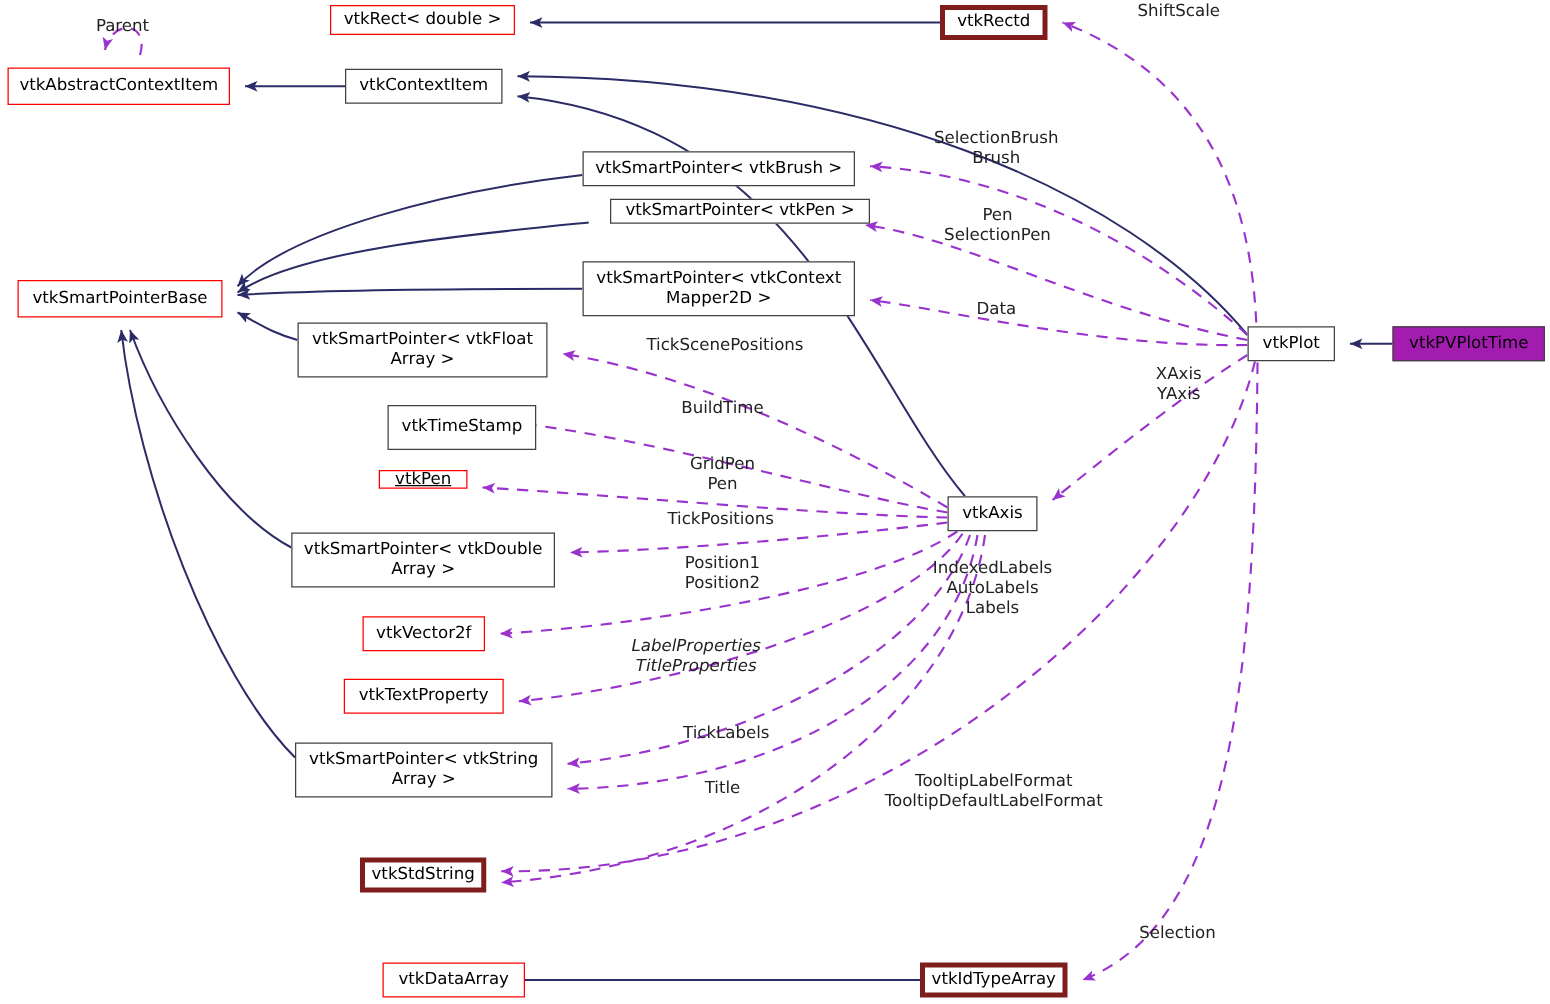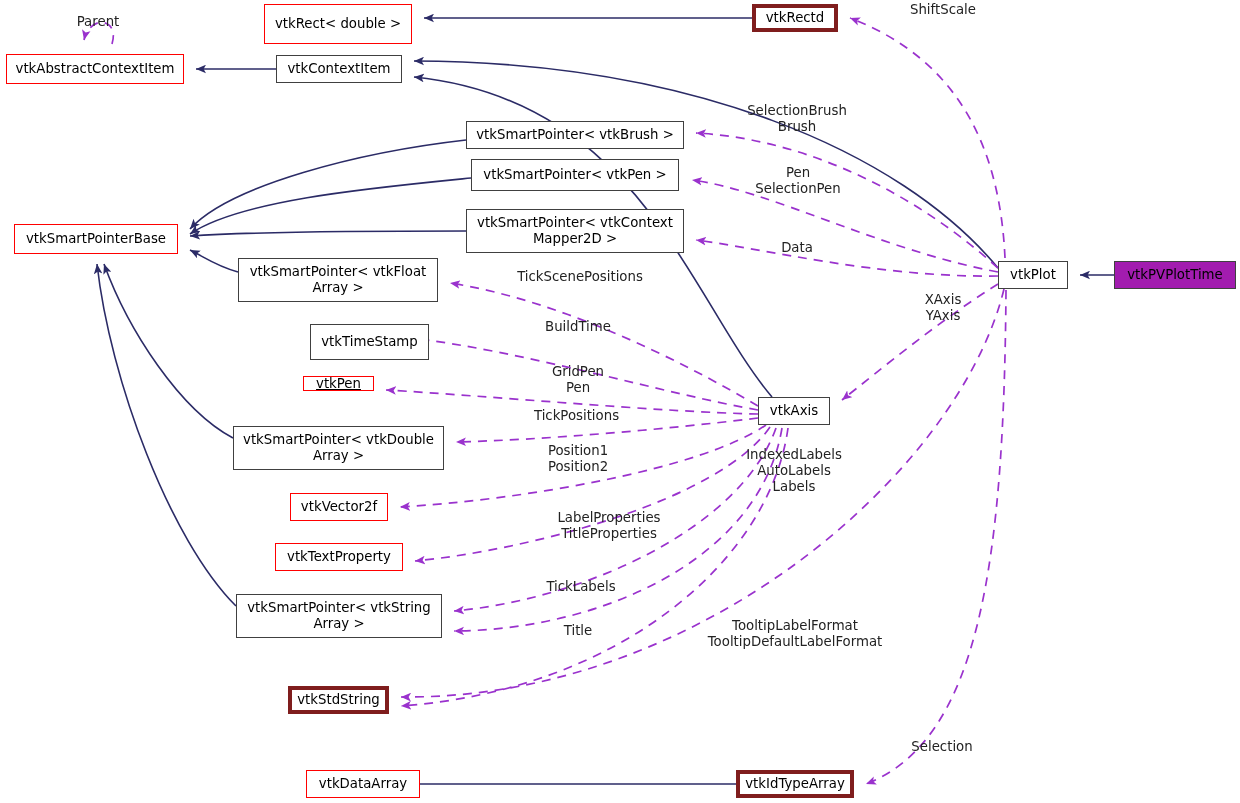--- a/index.html
+++ b/index.html
@@ -84,26 +84,26 @@
       <path d="M758,414 C660,412 490,396 386,390"></path>
       <path d="M758,418 C660,430 540,440 456,442"></path>
       <path d="M766,425 C700,470 520,500 400,507"></path>
       <path d="M770,427 C720,500 530,550 415,561"></path>
       <path d="M776,428 C740,530 580,600 454,611"></path>
       <path d="M782,428 C760,560 600,630 454,631"></path>
       <path d="M788,428 C770,560 620,690 401,706"></path>
     </g>
   </svg>
 
-  <div class="node red" style="left:264px;top:4px;width:148px;height:40px;text-align:center;">vtkRect&lt; double &gt;</div>
+  <div class="node red" style="left:264px;top:4px;width:148px;height:24px;text-align:center;">vtkRect&lt; double &gt;</div>
   <div class="node" style="left:752px;top:4px;width:86px;height:28px;">vtkRectd</div>
   <div class="node red" style="left:6px;top:54px;width:178px;height:30px;text-align:right;">vtkAbstractContextItem</div>
   <div class="node thick" style="left:276px;top:55px;width:126px;height:28px;">vtkContextItem</div>
   <div class="node thick" style="left:466px;top:121px;width:218px;height:28px;">vtkSmartPointer&lt; vtkBrush &gt;</div>
-  <div class="node thick" style="left:471px;top:159px;width:208px;height:32px;">vtkSmartPointer&lt; vtkPen &gt;</div>
+  <div class="node thick" style="left:488px;top:159px;width:208px;height:20px;">vtkSmartPointer&lt; vtkPen &gt;</div>
   <div class="node thick" style="left:466px;top:209px;width:218px;height:44px;">vtkSmartPointer&lt; vtkContext
 Mapper2D &gt;</div>
   <div class="node red" style="left:14px;top:224px;width:164px;height:30px;">vtkSmartPointerBase</div>
   <div class="node thick" style="left:238px;top:258px;width:200px;height:44px;">vtkSmartPointer&lt; vtkFloat
 Array &gt;</div>
   <div class="node thick" style="left:998px;top:261px;width:70px;height:28px;">vtkPlot</div>
   <div class="node grey" style="left:1114px;top:261px;width:122px;height:28px;">vtkPVPlotTime</div>
   <div class="node thick" style="left:279px;top:324px;width:119px;height:36px;margin-left:31px;">vtkTimeStamp</div>
   <div class="node red" style="left:303px;top:376px;width:71px;height:15px;text-decoration:underline;">vtkPen</div>
   <div class="node thick" style="left:758px;top:397px;width:72px;height:28px;">vtkAxis</div>
@@ -129,21 +129,21 @@
 YAxis</div>
   <div class="edge-label" style="left:535px;top:319px;width:86px;">BuildTime</div>
   <div class="edge-label" style="left:543px;top:364px;width:70px;">GridPen
 Pen</div>
   <div class="edge-label" style="left:519px;top:408px;width:115px;">TickPositions</div>
   <div class="edge-label" style="left:538px;top:443px;width:80px;">Position1
 Position2</div>
   <div class="edge-label" style="left:735px;top:447px;width:118px;">IndexedLabels
 AutoLabels
 Labels</div>
-  <div class="edge-label" style="left:548px;top:510px;width:122px;">LabelProperties
+  <div class="edge-label" style="left:496px;top:510px;width:122px;font-style:italic;">LabelProperties
 TitleProperties</div>
   <div class="edge-label" style="left:538px;top:579px;width:86px;">TickLabels</div>
   <div class="edge-label" style="left:557px;top:623px;width:42px;">Title</div>
   <div class="edge-label" style="left:705px;top:618px;width:180px;">TooltipLabelFormat
 TooltipDefaultLabelFormat</div>
   <div class="edge-label" style="left:902px;top:739px;width:80px;">Selection</div>
 
 </div>
 
 </body></html>

